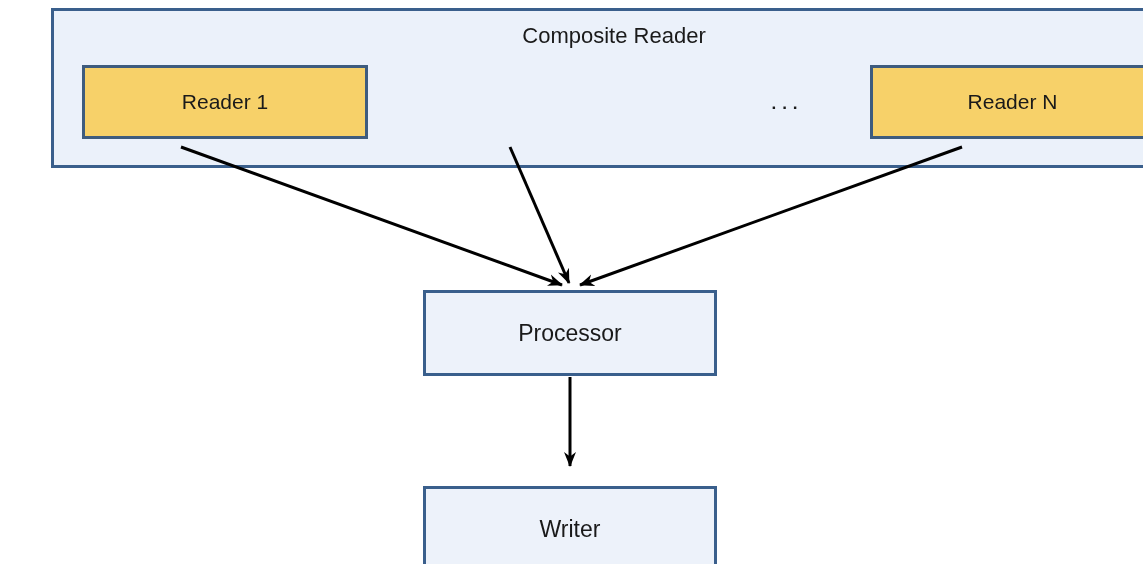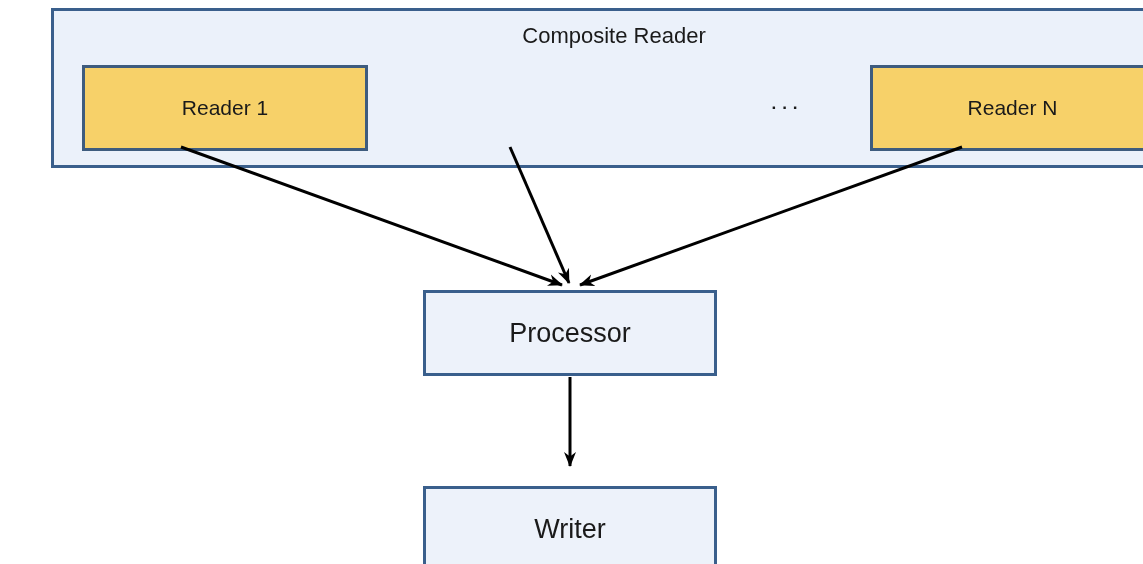--- a/index.html
+++ b/index.html
@@ -37,21 +37,21 @@
     position:absolute;
     left:0; top:12px;
     width:100%;
     text-align:center;
     font-size:22px;
     color:var(--text);
   }
   .reader{
     position:absolute;
     top:54px;                 
-    height:86px;
+    height:74px;
     background:var(--reader_fill);
     border:3px solid var(--reader_border);
     display:flex;
     align-items:center;
     justify-content:center;
     font-size:21px;
     color:var(--text);
   }
   .reader-1{left:28px; width:286px;}
   .reader-2{left:359px; width:286px;}
@@ -69,21 +69,21 @@
     color:var(--text);
   }
   .node{
     position:absolute;
     width:294px; height:86px;
     background:var(--node_fill);
     border:3px solid var(--node_border);
     display:flex;
     align-items:center;
     justify-content:center;
-    font-size:27px;
+    font-size:23px;
     color:var(--text);
   }
   .processor{left:423px; top:290px;}
   .writer{left:423px; top:486px;}
   .arrow-layer{
     position:absolute;
     left:0; top:0;
     width:1143px; height:564px;
     pointer-events:none;
   }

